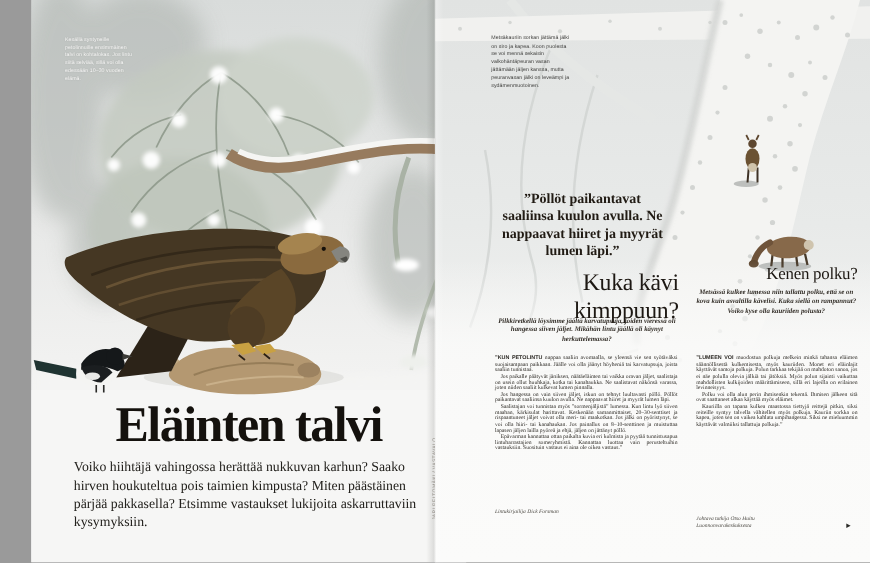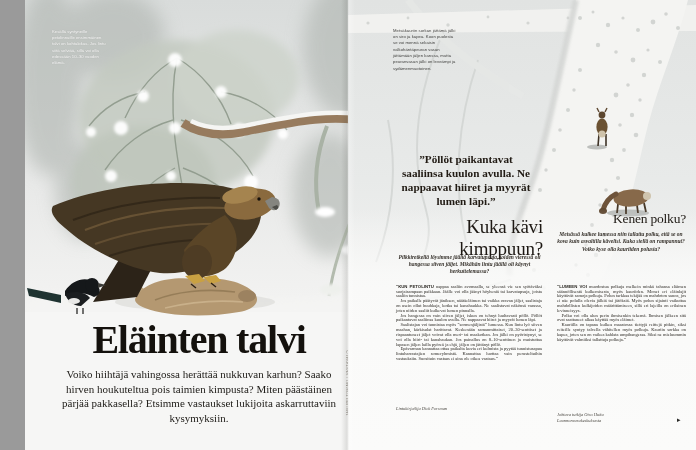--- a/index.html
+++ b/index.html
@@ -14,21 +14,21 @@
 
   
   .tiny{position:absolute;transform:scale(.5);transform-origin:0 0;}
 
   .cap{font-family:"Liberation Sans","DejaVu Sans",sans-serif;font-size:8.4px;line-height:1.5;letter-spacing:.1px;}
   .cap-left{left:27px;top:28px;width:114px;color:#fbfbfa;text-shadow:0 0 2px rgba(90,90,90,.35);}
   .cap-right{left:45px;top:27px;width:128px;color:#3e3e3c;}
 
   .headline{position:absolute;left:0;top:316px;width:348px;margin:0;text-align:center;
             font-size:40px;font-weight:bold;letter-spacing:-1.2px;color:#14110d;}
-  .standfirst{position:absolute;left:34px;top:367px;width:280px;margin:0;text-align:center;
+  .standfirst{position:absolute;left:34px;top:367px;width:280px;margin:0;
               font-size:11px;line-height:1.33;color:#23211d;}
 
   .credit{position:absolute;white-space:nowrap;transform-origin:0 0;
           font-family:"Liberation Sans","DejaVu Sans",sans-serif;font-size:9px;letter-spacing:.6px;}
   .credit-left{left:320px;top:416px;transform:rotate(-90deg) scale(.45);color:#96918a;}
 
   .pullquote{position:absolute;left:51px;top:153px;width:134px;margin:0;text-align:center;
              font-size:11.2px;font-weight:bold;line-height:1.24;color:#211b14;}
 
   .art-heading{position:absolute;margin:0;text-align:right;font-weight:normal;color:#1d1813;letter-spacing:-.2px;}

